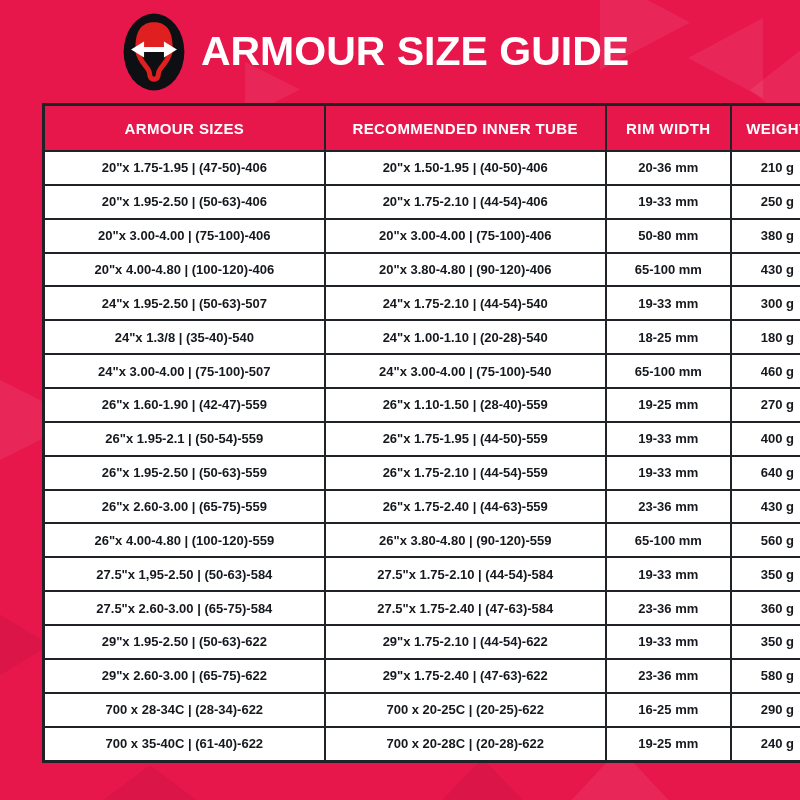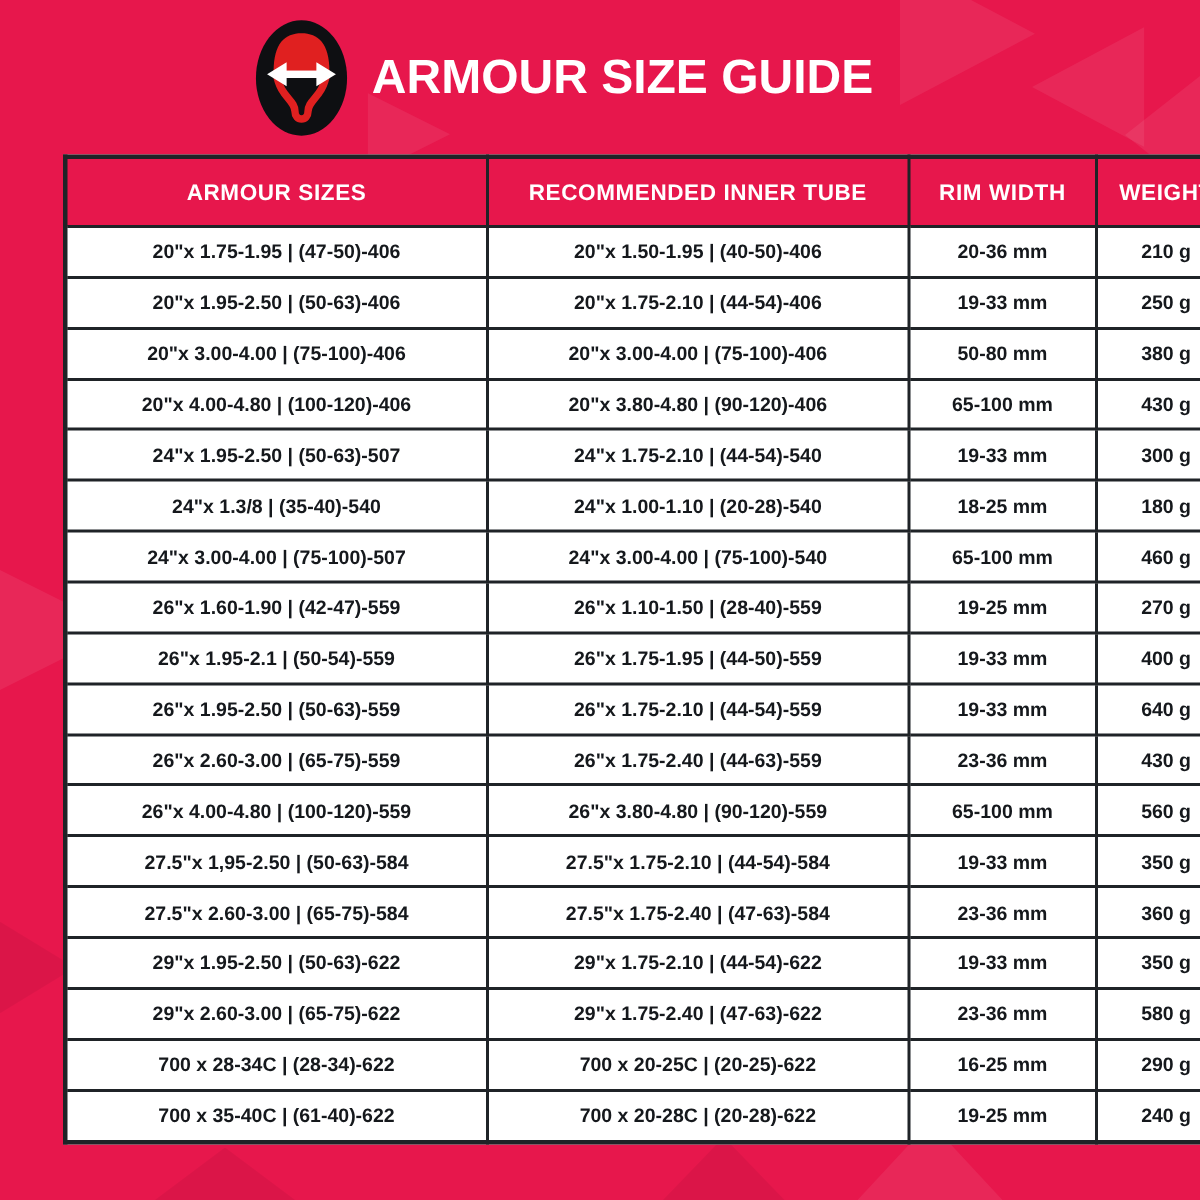--- a/index.html
+++ b/index.html
@@ -16,21 +16,21 @@
   .tri.pl{clip-path:polygon(100% 0,0 50%,100% 100%);} 
   .tri.pu{clip-path:polygon(50% 0,100% 100%,0 100%);} 
 
   .header{
     position:absolute;top:0;left:0;width:800px;height:103px;
     display:flex;align-items:center;justify-content:center;gap:16px;
     transform:translateX(-24px);
   }
   .logo{flex:0 0 auto;display:block;}
   .title{
-    color:#ffffff;font-size:32px;font-weight:bold;letter-spacing:0px;
+    color:#ffffff;font-size:41px;font-weight:bold;letter-spacing:0px;
     margin:0;white-space:nowrap;
   }
 
   .table-wrap{
     position:absolute;left:42px;top:103px;width:784px;height:660px;
   }
   table.size-table{
     width:100%;height:100%;
     border-collapse:collapse;table-layout:fixed;
     background:#ffffff;

